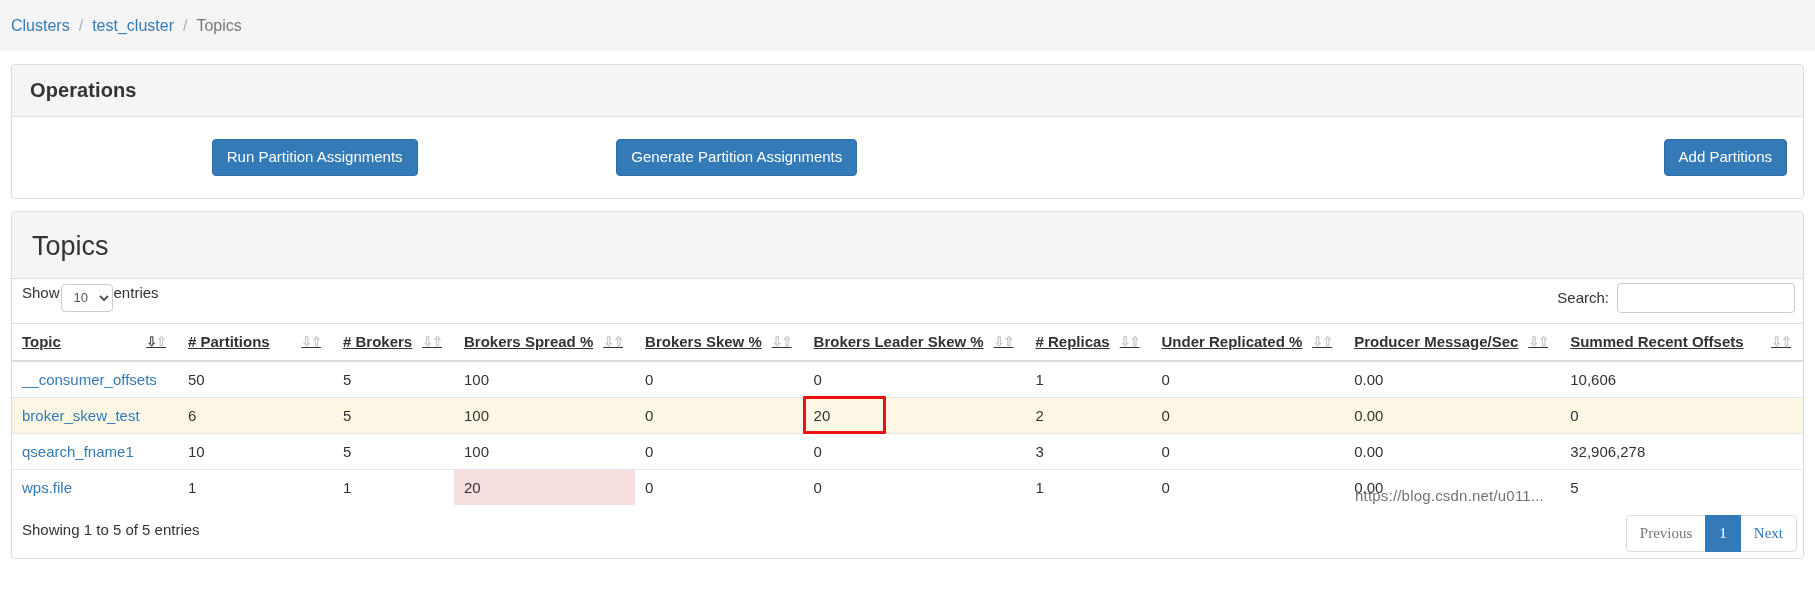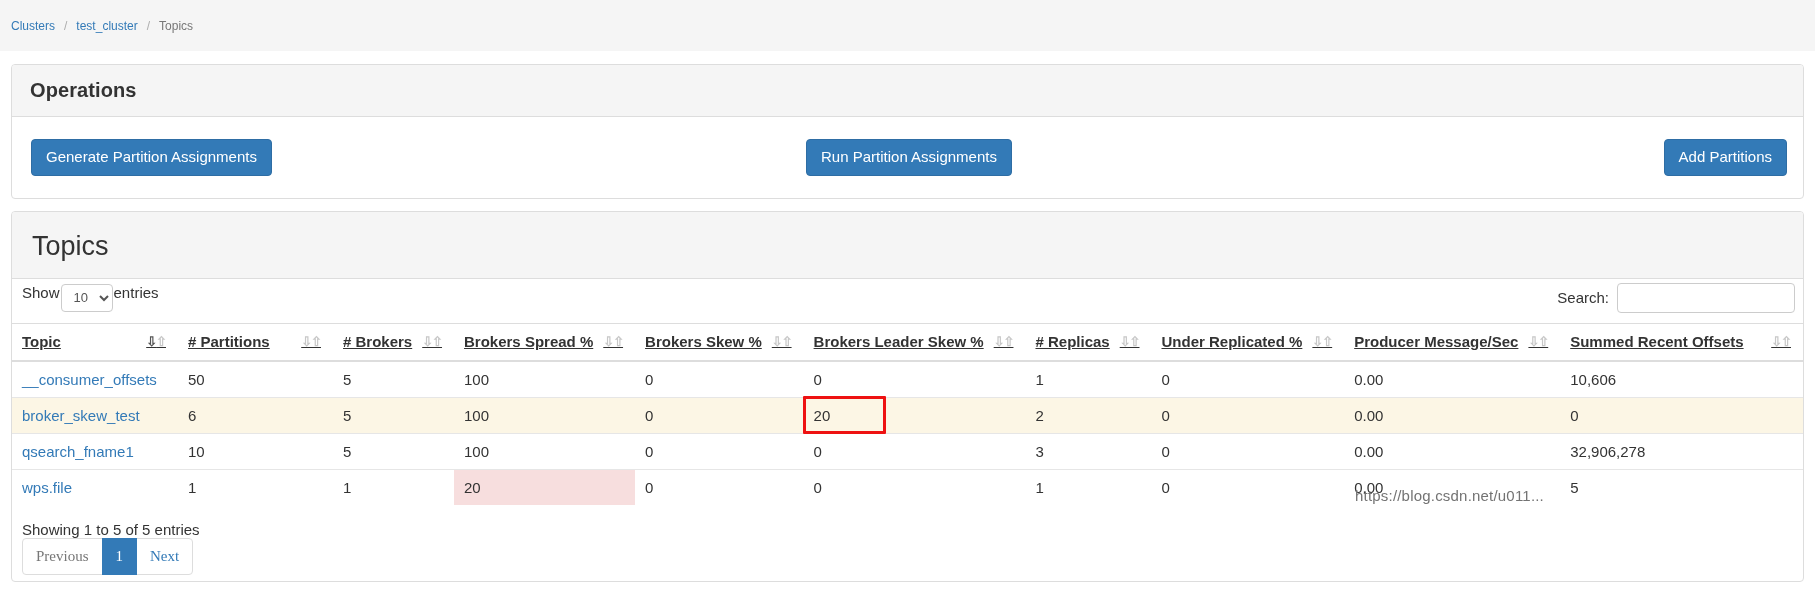--- a/index.html
+++ b/index.html
@@ -12,21 +12,21 @@
     overflow: hidden;
   }
 
   
   .breadcrumb-bar {
     height: 52px;
     background: #f5f5f5;
     display: flex;
     align-items: center;
     padding: 0 10px 0 11px;
-    font-size: 12px;
+    font-size: 16px;
     border-bottom: 1px solid #ffffff;
   }
   .crumb-link { color: #337ab7; text-decoration: none; cursor: pointer; }
   .crumb-sep { color: #adadad; margin: 0 9px; }
   .crumb-active { color: #777777; }
 
   
   .panel {
     margin: 12px 11px 0 11px;
     border: 1px solid #dddddd;
@@ -191,21 +191,20 @@
     z-index: 30;
     border-radius: 1px;
   }
 
   
   .dt-bottom {
     display: flex;
     align-items: flex-start;
     justify-content: space-between;
     padding: 10px 6px 6px 10px;
-    flex-direction: column;
   }
   .dt-info { font-size: 15px; color: #333333; padding-top: 6px; }
   .dt-paginate { display: flex; }
   .page-btn {
     border: 1px solid #dddddd;
     background: #ffffff;
     color: #337ab7;
     font-size: 15px;
     font-family: Liberation Serif, serif;
     padding: 7px 13px;
@@ -248,25 +247,25 @@
   <span class="crumb-sep">/</span>
   <span class="crumb-active">Topics</span>
 </div>
 
 <div class="panel">
   <div class="panel-heading">
     <span class="panel-title-ops">Operations</span>
   </div>
   <div class="panel-body">
     <div class="ops-row">
+      <div class="ops-cell c2">
+        <button class="btn-primary">Run Partition Assignments</button>
+      </div>
       <div class="ops-cell c1">
         <button class="btn-primary">Generate Partition Assignments</button>
-      </div>
-      <div class="ops-cell c2">
-        <button class="btn-primary">Run Partition Assignments</button>
       </div>
       <div class="ops-cell c3">
         <button class="btn-primary">Add Partitions</button>
       </div>
     </div>
   </div>
 </div>
 
 <div class="panel">
   <div class="topics-panel-heading">

